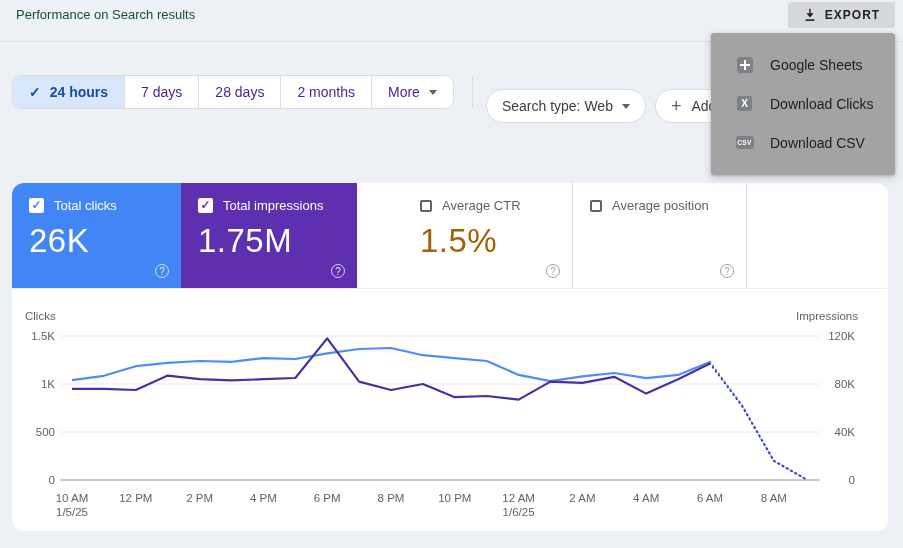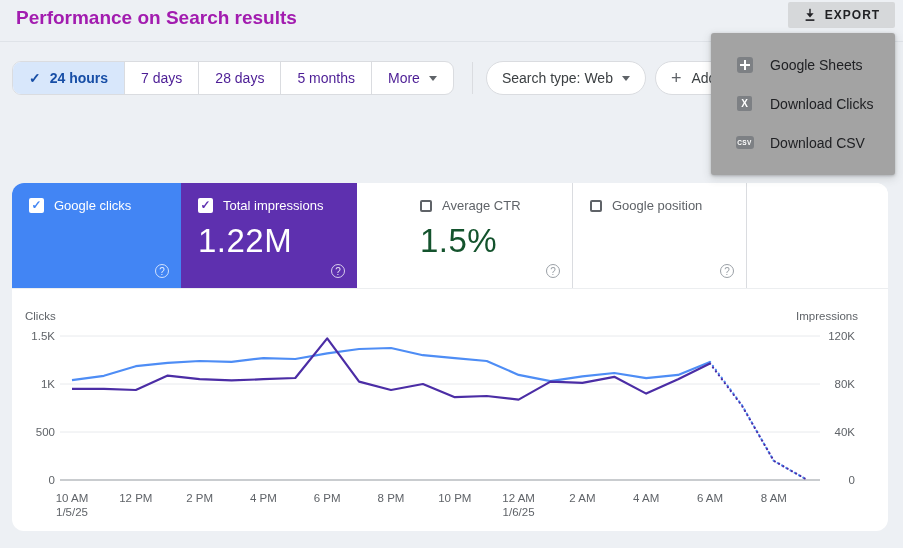--- a/index.html
+++ b/index.html
@@ -1,42 +1,42 @@
 <!DOCTYPE html>
 <html><head>
 <meta charset="utf-8">
 <style>
   * { margin:0; padding:0; box-sizing:border-box; }
   body { background:#edf0f4; }
   .stage { position:relative; width:903px; height:548px; background:#edf0f4;
            font-family:"Liberation Sans", sans-serif; overflow:hidden; color:#202124; }
 
   
-  .page-title { position:absolute; left:16px; top:7px; font-size:19px; color:#a21caf;font-weight:bold; }
+  .page-title { position:absolute; left:16px; top:7px; font-size:13px; color:#14532d; }
   .header-divider { position:absolute; left:0; right:0; top:41px; height:1px; background:#dfe3e8; }
   .export-btn { position:absolute; left:788px; top:2px; width:107px; height:26px;
                 background:#d6d8da; border-radius:2px; display:flex; align-items:center;
                 justify-content:center; gap:8px; cursor:pointer; }
   .export-btn span { font-size:12px; font-weight:bold; letter-spacing:1px; color:#202124; }
 
   
   .chips-row { position:absolute; left:12px; top:61px; display:flex; align-items:center; }
   .segmented { display:flex; border:1px solid #dadce0; border-radius:9px; background:#fff;
                overflow:hidden; height:34px; }
   .seg { font-size:14px; line-height:32px; padding:0 16px; color:#4c1d95; cursor:pointer;
          border-left:1px solid #dadce0; white-space:nowrap; display:flex; align-items:center; gap:9px; }
   .seg:first-child { border-left:none; }
   .seg.selected { background:#d8e7fb; color:#174ea6; font-weight:bold; }
   .check-glyph { font-size:14px; }
   .caret { width:0; height:0; border-left:4px solid transparent; border-right:4px solid transparent;
            border-top:5px solid #5f6368; display:inline-block; margin-left:9px; }
   .chip-divider { width:1px; height:32px; background:#dadce0; margin:0 13px 0 18px; }
   .pill { height:34px; border:1px solid #dadce0; border-radius:17px; background:#fff;
           display:flex; align-items:center; padding:0 15px; font-size:14px; color:#3c4043;
-          cursor:pointer; margin-right:9px; white-space:nowrap; }
+          cursor:pointer; margin-right:9px; white-space:nowrap;margin-top:28px; }
   .plus-glyph { font-size:18px; color:#5f6368; margin-right:10px; font-weight:normal; }
 
   
   .export-menu { position:absolute; left:711px; top:33px; width:184px; height:142px; background:#a3a3a3;
                  border-radius:3px; padding-top:12px; z-index:20;
                  box-shadow:0 1px 3px rgba(60,64,67,.3), 0 3px 8px 1px rgba(60,64,67,.15); }
   .menu-item { height:39px; display:flex; align-items:center; padding-left:24px; cursor:pointer; }
   .menu-icon-col { width:19px; display:flex; justify-content:center; }
   .menu-label { font-size:14px; color:#202124; margin-left:16px; }
   .sheets-icon { width:16px; height:16px; background:#7d8084; border-radius:3px; position:relative; }
@@ -54,21 +54,21 @@
   .metric { position:relative; height:105px; padding:15px 0 0 17px; cursor:pointer; background:#fff; }
   .metric.b1 { width:169px; } .metric.b2 { width:176px; }
   .metric.b3 { width:169px;margin-left:46px; } .metric.b4 { width:174px; border-left:1px solid #dadce0; }
   .metric-filler { flex:1; border-left:1px solid #dadce0; background:#fff; }
   .metric-label-row { display:flex; align-items:center; gap:10px; }
   .metric-label { font-size:13px; color:#5f6368; }
   .metric.active .metric-label { color:#fff; }
   .cb { width:12px; height:12px; border:2px solid #5f6368; border-radius:2px; }
   .cb.checked { width:15px; height:15px; border:none; background:#fff; font-weight:bold;
                 font-size:12px; line-height:15px; text-align:center; }
-  .metric-value { font-size:33px; color:#14532d; margin-top:9px; letter-spacing:.5px; }
+  .metric-value { font-size:33px; color:#a16207; margin-top:9px; letter-spacing:.5px; }
   .metric.active .metric-value { color:#fff; }
   .help { position:absolute; right:12px; bottom:10px; width:14px; height:14px; border-radius:50%;
           border:1.5px solid #9aa0a6; color:#9aa0a6; font-size:10px; line-height:13px;
           text-align:center; cursor:pointer; }
   .metric.active .help { border-color:rgba(255,255,255,.75); color:rgba(255,255,255,.85); }
 
   .ax { font-family:"Liberation Sans", sans-serif; font-size:11.5px; fill:#5f6368; }
   .grid { stroke:#e8eaed; stroke-width:1; }
   .axline { stroke:#949a9f; stroke-width:1.2; }
 </style>
@@ -94,21 +94,21 @@
         <span class="check-glyph">✓</span>
         <span>24 hours</span>
       </div>
       <div class="seg">
         <span>7 days</span>
       </div>
       <div class="seg">
         <span>28 days</span>
       </div>
       <div class="seg">
-        <span>5 months</span>
+        <span>2 months</span>
       </div>
       <div class="seg">
         <span>More</span>
         <i class="caret" style="margin-left:0"></i>
       </div>
     </div>
     <div class="chip-divider"></div>
     <div class="pill">
       <span>Search type: Web</span>
       <i class="caret"></i>
@@ -138,44 +138,45 @@
         </span>
       <span class="menu-label">Download CSV</span>
     </div>
   </div>
 
   <div class="main-card">
     <div class="metric-row">
       <div class="metric b1 active" style="background: rgb(66, 133, 244);">
         <div class="metric-label-row">
           <span class="cb checked" style="color: rgb(66, 133, 244);">✓</span>
-          <span class="metric-label">Google clicks</span>
-        </div>
+          <span class="metric-label">Total clicks</span>
+        </div>
+        <div class="metric-value">26K</div>
         <span class="help">?</span>
       </div>
       <div class="metric b2 active" style="background: rgb(94, 48, 175);">
         <div class="metric-label-row">
           <span class="cb checked" style="color: rgb(94, 48, 175);">✓</span>
           <span class="metric-label">Total impressions</span>
         </div>
-        <div class="metric-value">1.22M</div>
+        <div class="metric-value">1.75M</div>
         <span class="help">?</span>
       </div>
       <div class="metric b3">
         <div class="metric-label-row">
           <span class="cb"></span>
           <span class="metric-label">Average CTR</span>
         </div>
         <div class="metric-value">1.5%</div>
         <span class="help">?</span>
       </div>
       <div class="metric b4">
         <div class="metric-label-row">
           <span class="cb"></span>
-          <span class="metric-label">Google position</span>
+          <span class="metric-label">Average position</span>
         </div>
         <span class="help">?</span>
       </div>
       <div class="metric-filler"></div>
     </div>
     <svg id="chart-svg" width="876" height="242">
         <line x1="48" y1="47" x2="808" y2="47" class="grid"></line>
         <text x="43" y="51" text-anchor="end" class="ax">1.5K</text>
         <text x="843" y="51" text-anchor="end" class="ax">120K</text>
         <line x1="48" y1="95" x2="808" y2="95" class="grid"></line>

